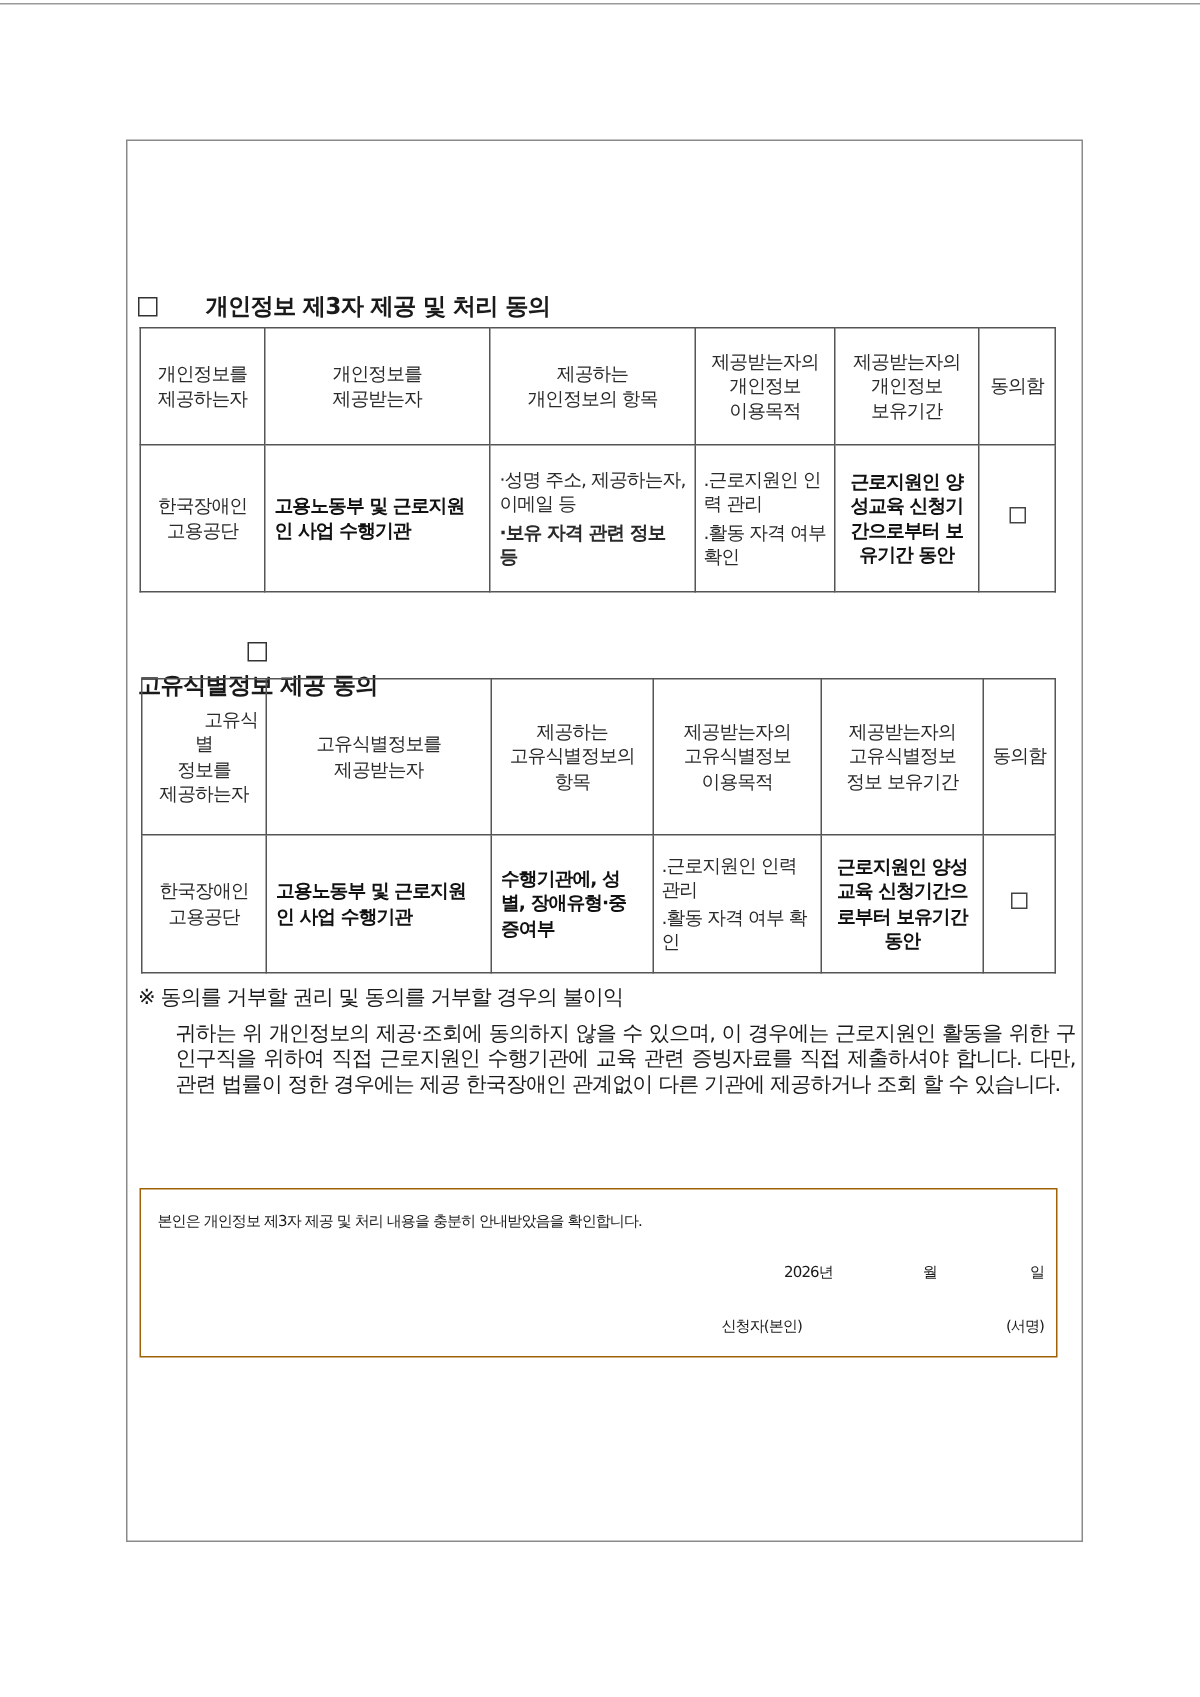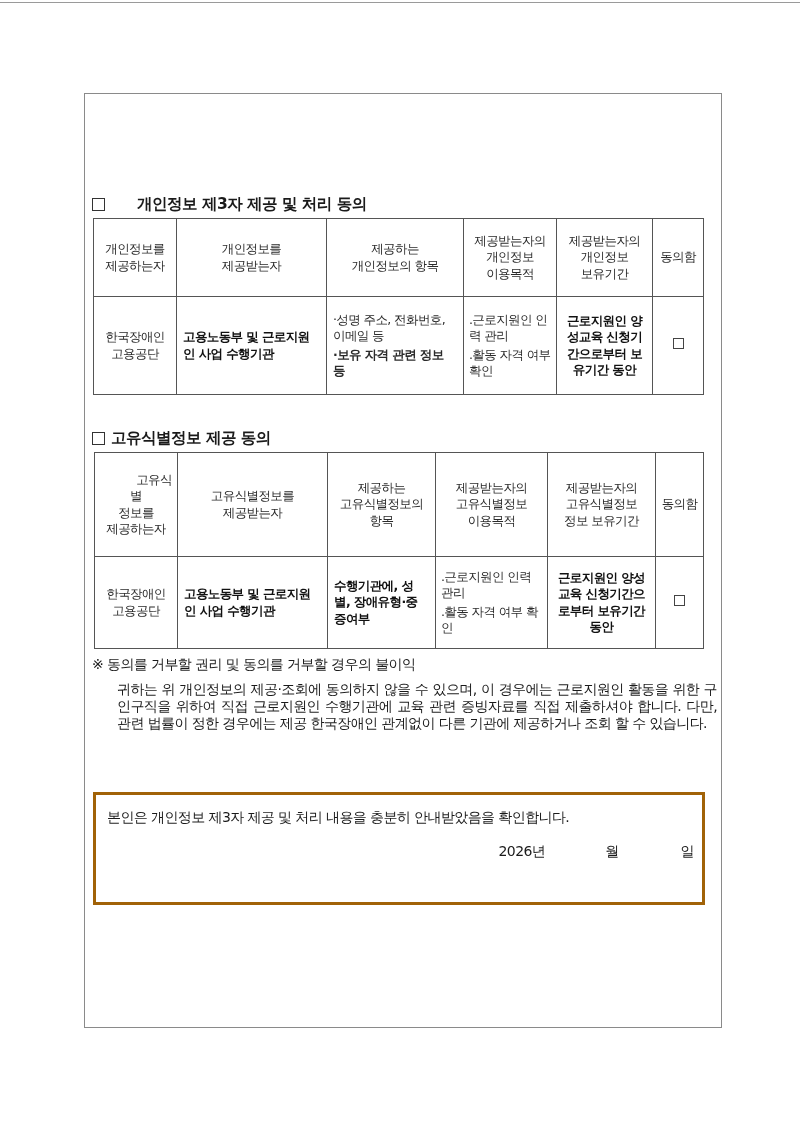--- a/index.html
+++ b/index.html
@@ -15,21 +15,21 @@
                letter-spacing:-0.6px; line-height:1.3;padding-left:40px; }
   table.grid td { border:1px solid #555; text-align:center; vertical-align:middle; padding:2px 4px; color:#2a2a2a; }
   table.grid td.bold { font-weight:bold; color:#111; }
   table.grid td.left { text-align:left; }
   .cb { display:inline-block; width:11px; height:11px; border:1.2px solid #444; box-sizing:border-box; }
   .bullet-line { display:block; }
   .notice-title { position:absolute; left:92px; top:656px; font-size:14px; letter-spacing:-0.6px; }
   .notice-body { position:absolute; left:117px; top:681px; width:600px; font-size:14px; line-height:17px;
                  letter-spacing:-0.6px; text-align:justify; }
   .confirm-box { position:absolute; left:93px; top:792px; width:612px; height:113px;
-                 border:3px solid #a16207; box-sizing:border-box; font-size:14px; letter-spacing:-0.6px; }
+                 border:1px solid #a16207; box-sizing:border-box; font-size:10px; letter-spacing:-0.6px; }
   .confirm-text { position:absolute; left:11px; top:14px; }
   .date-row { position:absolute; right:8px; top:48px; display:flex; gap:0; }
   .sign-row { position:absolute; right:8px; top:84px; display:flex; }
 </style>
 </head>
 <body>
 
 <div class="top-rule"></div>
 <div class="page-frame"></div>
 
@@ -63,36 +63,36 @@
 보유기간</span></td>
     <td><span class="ml" style="white-space: pre-line;">동의함</span></td>
   </tr>
   <tr style="height:98px;">
     <td><span class="ml" style="white-space: pre-line;">한국장애인
 고용공단</span></td>
     <td class="bold left" style="padding:2px 6px;">
           <div class="just2">고용노동부 및 근로지원인 사업 수행기관</div>
         </td>
     <td class="left" style="padding:2px 6px;">
-      <span class="bullet-line">·성명 주소, 전화번호, 이메일 등</span>
+      <span class="bullet-line">·성명 주소, 제공하는자, 이메일 등</span>
       <span class="bullet-line" style="margin-top:3px;font-weight:bold;">·보유 자격 관련 정보 등</span>
     </td>
     <td class="left" style="padding:2px 5px;">
       <span class="bullet-line">.근로지원인 인력 관리</span>
       <span class="bullet-line" style="margin-top:3px;">.활동 자격 여부 확인</span>
     </td>
     <td class="bold" style="padding:2px 8px;"><span>근로지원인 양성교육 신청기간으로부터 보유기간 동안</span></td>
     <td>
       <span class="cb"></span>
     </td>
   </tr>
 </tbody>
   </table>
 
-<div class="section-title" style="top:428px;">
+<div class="section-title" style="top:428px;flex-direction:column;">
   <span class="sq"></span>
   <span>고유식별정보 제공 동의</span>
 </div>
 
 <table class="grid" style="left:94px; top:452px; width:609px;">
   <colgroup>
     <col style="width:83px">
       <col style="width:150px">
       <col style="width:108px">
     <col style="width:112px">
@@ -141,13 +141,18 @@
 
 <div class="confirm-box">
   <div class="confirm-text">본인은 개인정보 제3자 제공 및 처리 내용을 충분히 안내받았음을 확인합니다.</div>
   <div class="date-row">
     <span>2026년</span>
     <span style="display:inline-block; width:60px;"></span>
     <span>월</span>
     <span style="display:inline-block; width:62px;"></span>
     <span>일</span>
   </div>
+  <div class="sign-row">
+    <span>신청자(본인)</span>
+    <span style="display:inline-block; width:136px;"></span>
+    <span>(서명)</span>
+  </div>
 </div>
 
 </body></html>

